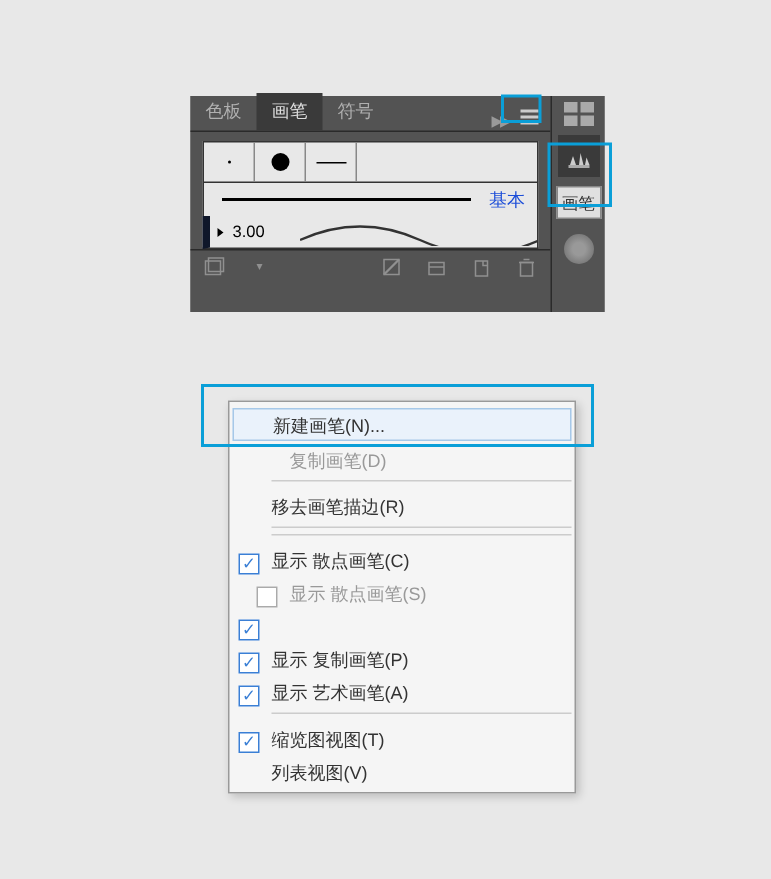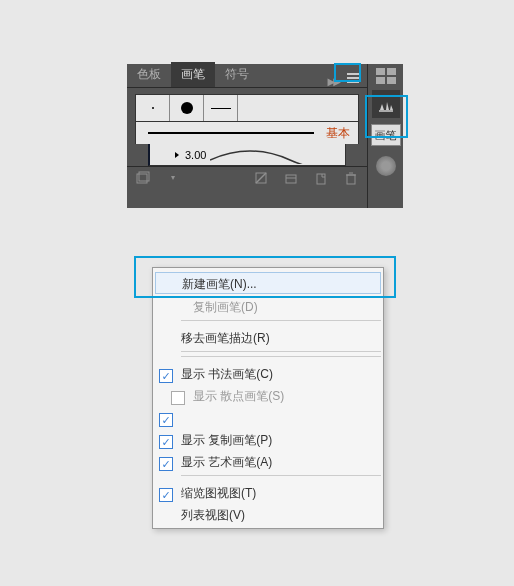--- a/index.html
+++ b/index.html
@@ -97,34 +97,34 @@
     display: flex;
     align-items: center;
   }
   .basic-line {
     flex: 1;
     height: 2px;
     background: #000;
     margin: 0 12px;
   }
   .basic-label {
-    color: #c2410c;
+    color: #1d4ed8;
     font-size: 12px;
     padding-right: 8px;
   }
   .wave-row {
     background: #e8e8e8;
-    margin: 0 21px;
+    margin: 0 8px;
     height: 22px;
-    border-left: 2px solid #0f172a;
+    border-left: 5px solid #0f172a;
     border-right: 1px solid #333;
     border-bottom: 1px solid #333;
     display: flex;
     align-items: center;
-    padding: 0 25px;
+    padding: 0 5px;
     position: relative;
     overflow: hidden;
   }
   .wave-num {
     font-size: 11px;
     color: #000;
     position: relative;
     z-index: 2;
     background: #e8e8e8;
     padding-right: 2px;
@@ -397,21 +397,21 @@
       <span>复制画笔(D)</span>
     </div>
     <div class="menu-separator"></div>
     <div class="menu-item">
       <span>移去画笔描边(R)</span>
     </div>
     <div class="menu-separator"></div>
     <div class="menu-separator"></div>
     <div class="menu-item">
       <div class="menu-check checked"></div>
-      <span>显示 书法画笔(C)</span>
+      <span>显示 散点画笔(C)</span>
     </div>
     <div class="menu-item disabled">
       <div class="menu-check unchecked-gray"></div>
       <span>显示 散点画笔(S)</span>
     </div>
     <div class="menu-item">
       <div class="menu-check checked"></div>
     </div>
     <div class="menu-item">
       <div class="menu-check checked"></div>

